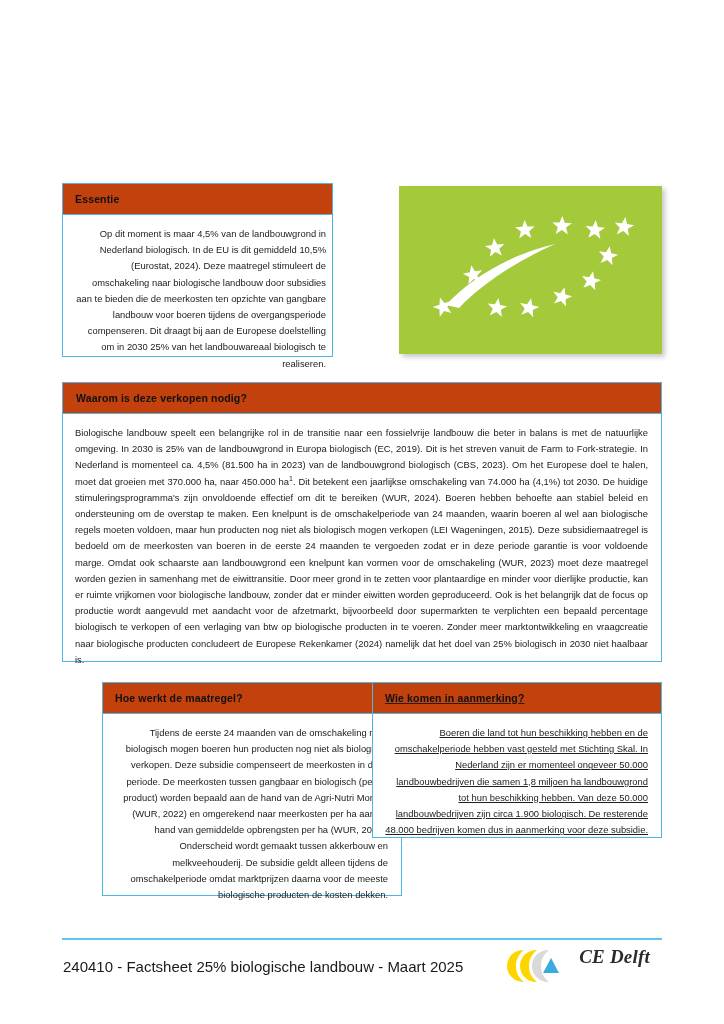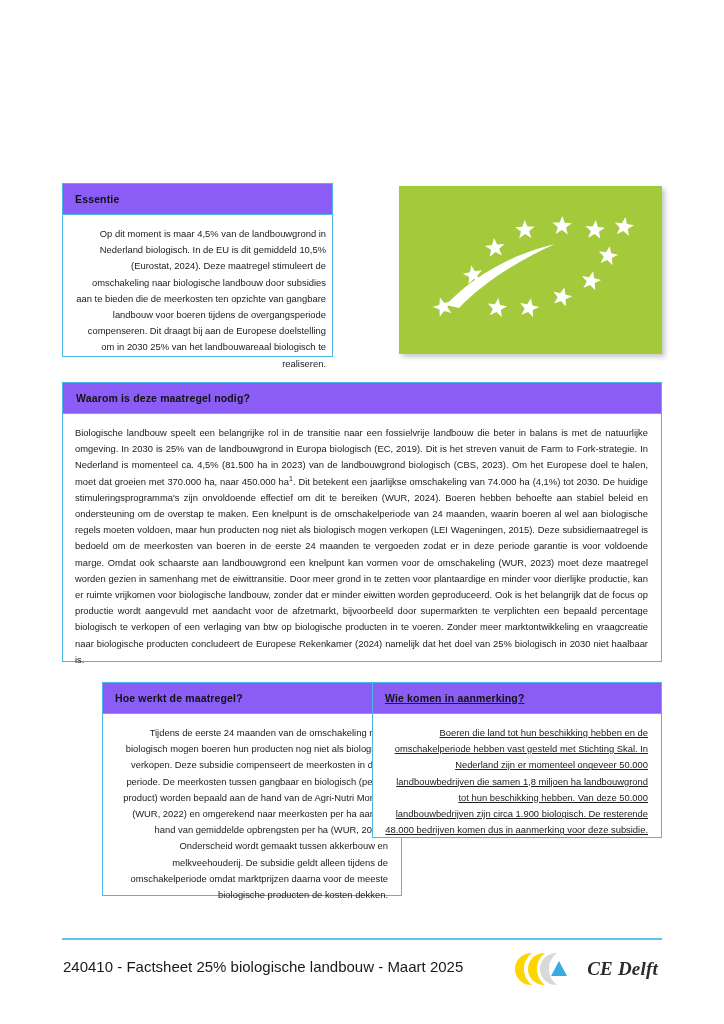--- a/index.html
+++ b/index.html
@@ -45,21 +45,21 @@
   }
 
   
   .panel {
     position: absolute;
     box-sizing: border-box;
     border: 1px solid #4cb7e5;
     background: #ffffff;
   }
   .panel-head {
-    background: #8b5cf6;
+    background: #c2410c;
     border-bottom: 1px solid #4cb7e5;
     font-size: 10.5px;
     font-weight: bold;
     color: #111111;
     padding: 9px 17px 9px 12px;
     letter-spacing: 0.15px;
     box-sizing: border-box;
   }
   .panel-body {
     font-size: 9.4px;
@@ -146,24 +146,24 @@
   .footer-text {
     font-size: 15px;
     color: #1a1a1a;
     position: absolute;
     left: 1px;
     top: 4px;
     white-space: nowrap;
   }
   .ce-logo {
     position: absolute;
-    right: 4px;
+    right: 12px;
     top: -8px;
     display: flex;
-    align-items: center;
+    align-items: flex-start;
     height: 46px;
     gap: 15px;
   }
   .ce-logo svg { display: block; }
   .ce-logo-text {
     font-family: "Liberation Serif", serif;
     font-style: italic;
     font-weight: bold;
     font-size: 19px;
     color: #2b2b2b;
@@ -201,21 +201,21 @@
       <use href="#st" x="225" y="41" transform="rotate(8 225 41)"></use>
       <use href="#st" x="209" y="70" transform="rotate(10 209 70)"></use>
       <use href="#st" x="192" y="95" transform="rotate(12 192 95)"></use>
       <use href="#st" x="163" y="111" transform="rotate(14 163 111)"></use>
       <use href="#st" x="130" y="122" transform="rotate(12 130 122)"></use>
       <use href="#st" x="98" y="122" transform="rotate(8 98 122)"></use>
     </svg>
   </div>
 
   <section class="panel" id="panel-waarom">
-    <div class="panel-head">Waarom is deze maatregel nodig?</div>
+    <div class="panel-head">Waarom is deze verkopen nodig?</div>
     <div class="panel-body justify">
       <p><span>Biologische landbouw speelt een belangrijke rol in de transitie naar een fossielvrije landbouw die beter in balans is met de natuurlijke omgeving. In 2030 is 25% van de landbouwgrond in Europa biologisch (EC, 2019). Dit is het streven vanuit de Farm to Fork-strategie. In Nederland is momenteel ca. 4,5% (81.500 ha in 2023) van de landbouwgrond biologisch (CBS, 2023). Om het Europese doel te halen, moet dat groeien met 370.000 ha, naar 450.000 ha</span><sup>1</sup><span>. Dit betekent een jaarlijkse omschakeling van 74.000 ha (4,1%) tot 2030. De huidige stimuleringsprogramma's zijn onvoldoende effectief om dit te bereiken (WUR, 2024). Boeren hebben behoefte aan stabiel beleid en ondersteuning om de overstap te maken. Een knelpunt is de omschakelperiode van 24 maanden, waarin boeren al wel aan biologische regels moeten voldoen, maar hun producten nog niet als biologisch mogen verkopen (LEI Wageningen, 2015). Deze subsidiemaatregel is bedoeld om de meerkosten van boeren in de eerste 24 maanden te vergoeden zodat er in deze periode garantie is voor voldoende marge. Omdat ook schaarste aan landbouwgrond een knelpunt kan vormen voor de omschakeling (WUR, 2023) moet deze maatregel worden gezien in samenhang met de eiwittransitie. Door meer grond in te zetten voor plantaardige en minder voor dierlijke productie, kan er ruimte vrijkomen voor biologische landbouw, zonder dat er minder eiwitten worden geproduceerd. Ook is het belangrijk dat de focus op productie wordt aangevuld met aandacht voor de afzetmarkt, bijvoorbeeld door supermarkten te verplichten een bepaald percentage biologisch te verkopen of een verlaging van btw op biologische producten in te voeren. Zonder meer marktontwikkeling en vraagcreatie naar biologische producten concludeert de Europese Rekenkamer (2024) namelijk dat het doel van 25% biologisch in 2030 niet haalbaar is.</span></p>
     </div>
   </section>
 
   <section class="panel" id="panel-hoe">
     <div class="panel-head">Hoe werkt de maatregel?</div>
     <div class="panel-body">Tijdens de eerste 24 maanden van de omschakeling naar biologisch mogen boeren hun producten nog niet als biologisch verkopen. Deze subsidie compenseert de meerkosten in deze periode. De meerkosten tussen gangbaar en biologisch (per kg product) worden bepaald aan de hand van de Agri-Nutri Monitor (WUR, 2022) en omgerekend naar meerkosten per ha aan de hand van gemiddelde opbrengsten per ha (WUR, 2023). Onderscheid wordt gemaakt tussen akkerbouw en melkveehouderij. De subsidie geldt alleen tijdens de omschakelperiode omdat marktprijzen daarna voor de meeste biologische producten de kosten dekken.</div>
   </section>
 

